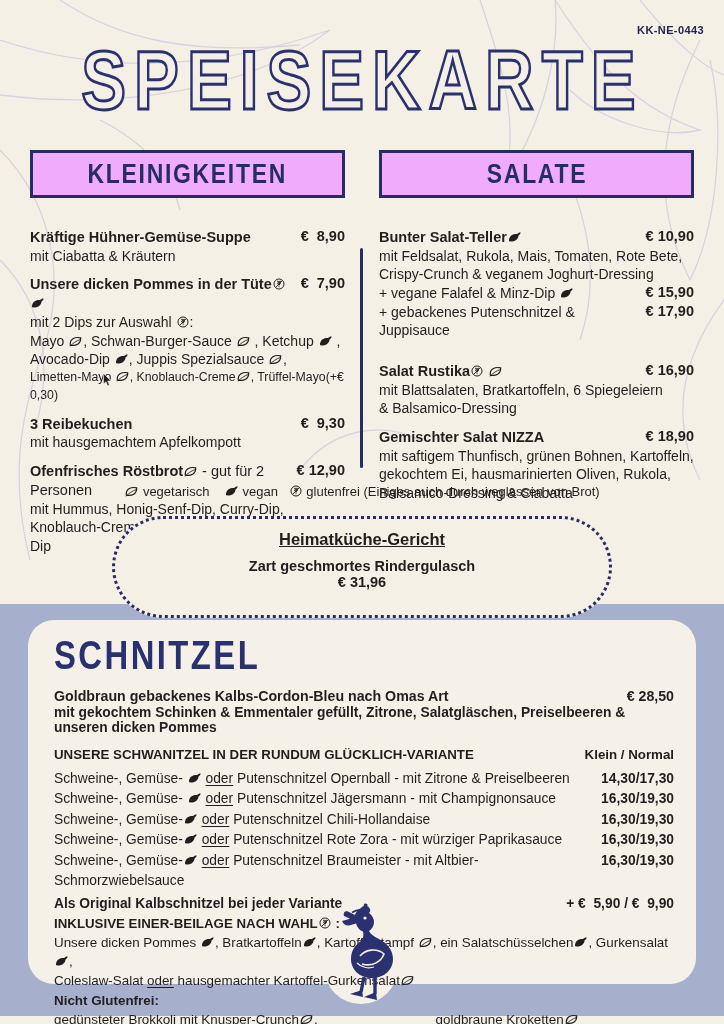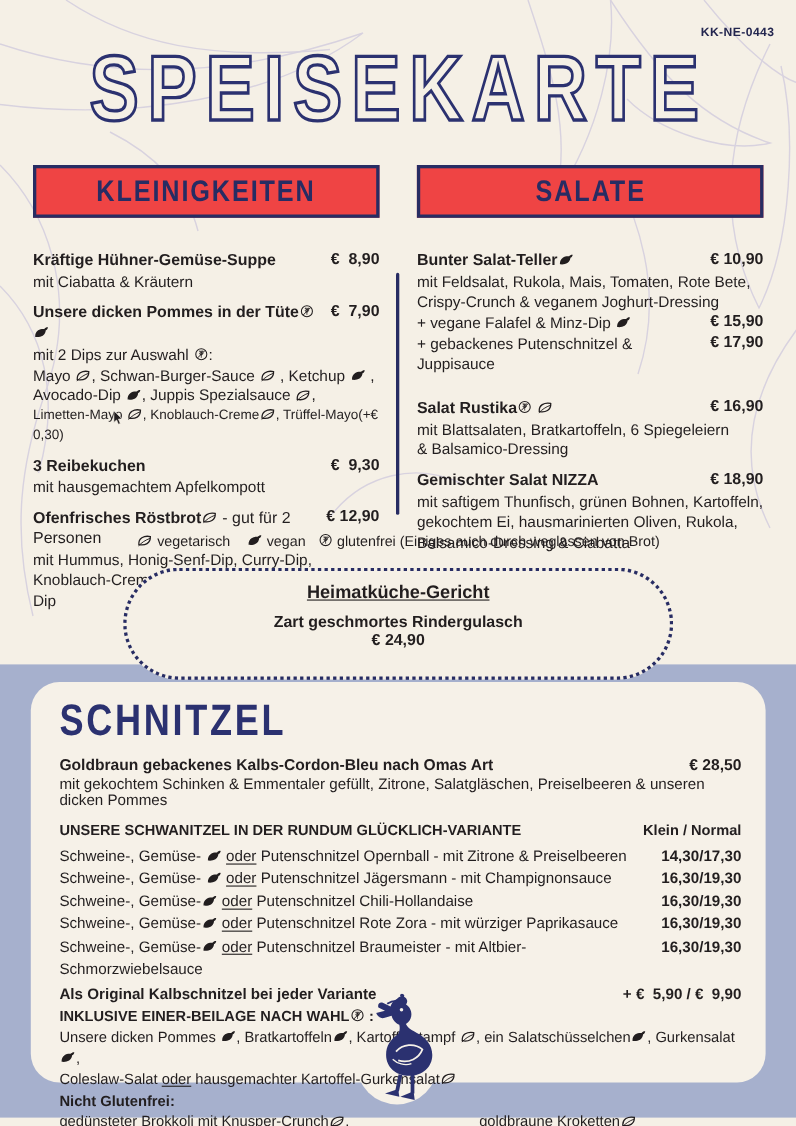--- a/index.html
+++ b/index.html
@@ -4,21 +4,21 @@
 <style>
   html,body{margin:0;padding:0;background:#9aa3bd;}
   .page{position:relative;width:724px;height:1024px;background:#f5f0e6;overflow:hidden;
         font-family:"Liberation Sans",sans-serif;color:#221e1f;}
   .bg-art{position:absolute;left:0;top:0;z-index:0;}
   .doc-code{position:absolute;top:24px;right:20px;font-size:11px;font-weight:700;color:#23264f;letter-spacing:.4px;z-index:2;}
   .title-wrap{position:absolute;top:38px;left:0;width:100%;text-align:center;z-index:2;}
   .title{display:inline-block;font-size:84px;font-weight:800;letter-spacing:10px;line-height:1;
          transform:scaleX(.8);color:#f5f0e6;-webkit-text-stroke:3px #2b3170;}
   .sec-row{position:absolute;top:150px;left:30px;width:664px;display:flex;justify-content:space-between;z-index:2;}
-  .sec-head{width:309px;height:42px;background:#ef4444;border:3px solid #272c63;display:flex;align-items:center;justify-content:center;}
+  .sec-head{width:309px;height:42px;background:#f0abfc;border:3px solid #272c63;display:flex;align-items:center;justify-content:center;}
   .sec-head span{font-weight:800;font-size:27px;color:#272c63;letter-spacing:2px;transform:scaleX(.85);white-space:nowrap;}
   .columns{position:absolute;top:228px;left:30px;width:664px;display:flex;gap:34px;z-index:2;}
   .col{width:315px;}
   .col.right{flex:1;}
   .divider{position:absolute;left:360px;top:248px;width:3px;height:220px;background:#272c63;border-radius:2px;z-index:2;}
   .mi{margin-bottom:10px;}
   .mi.gap-after{margin-bottom:22px;}
   .mi-row{display:flex;justify-content:space-between;align-items:flex-start;}
   .mi-name{font-weight:700;font-size:14.5px;line-height:1.3;}
   .mi-suffix{font-weight:400;}
@@ -33,21 +33,21 @@
   .special-n{font-size:14.5px;font-weight:700;}
   .special-d{font-size:14px;line-height:1.3;}
   .special-p{font-size:14.5px;font-weight:700;}
   .panel{position:absolute;top:620px;left:28px;width:668px;height:364px;background:#f6f1e8;border-radius:26px;z-index:2;
          box-sizing:border-box;padding:10px 22px 0 26px;}
   .schn-h{font-size:40px;font-weight:800;color:#2b3170;letter-spacing:3px;transform:scaleX(.82);transform-origin:left center;
           margin:4px 0 12px;line-height:1.05;}
   .p-row{display:flex;justify-content:space-between;align-items:baseline;}
   .p-name{font-weight:700;font-size:14.2px;}
   .p-price{font-weight:700;font-size:14.2px;white-space:pre;margin-left:8px;}
-  .p-desc{font-size:13.8px;margin:1px 0 12px;}
+  .p-desc{font-size:13.8px;margin:1px 0 12px;font-weight:bold;}
   .v-head{display:flex;justify-content:space-between;font-weight:700;font-size:13.3px;margin:6px 0 7px;}
   .v-rows{margin-bottom:4px;}
   .v-row{display:flex;font-size:13.8px;line-height:1.48;}
   .v-text{flex:1;}
   .v-price{width:96px;text-align:right;font-weight:700;white-space:pre;}
   .kalb{margin-top:5px;}
   .kalb .p-name,.kalb .p-price{font-size:13.8px;}
   .b-head{font-weight:700;font-size:13.3px;margin-top:3px;line-height:1.5;}
   .b-line{font-size:13.4px;line-height:1.4;}
   .ngf-h{font-weight:700;font-size:13.4px;line-height:1.45;}
@@ -226,21 +226,21 @@
           <circle cx="8" cy="8" r="6.7" fill="none" stroke="currentColor" stroke-width="1.3"></circle>
           <path d="M8 3.6 V12.4 M8 6.2 C6.8 6 6 5.2 5.8 4 C7 4.1 7.8 4.9 8 6.2 Z M8 6.2 C9.2 6 10 5.2 10.2 4 C9 4.1 8.2 4.9 8 6.2 Z M8 9 C6.8 8.8 6 8 5.8 6.8 C7 6.9 7.8 7.7 8 9 Z M8 9 C9.2 8.8 10 8 10.2 6.8 C9 6.9 8.2 7.7 8 9 Z" fill="none" stroke="currentColor" stroke-width="0.9"></path>
           <path d="M3.6 12.4 L12.4 3.6" stroke="currentColor" stroke-width="1.2"></path>
         </svg></span> glutenfrei (Einiges auch durch weglassen von Brot)</div>
 
   <div class="band"></div>
 
   <div class="special">
     <div class="special-h">Heimatküche-Gericht</div>
     <div class="special-n">Zart geschmortes Rindergulasch</div>
-    <div class="special-p">€ 24,90</div>
+    <div class="special-p">€ 31,96</div>
   </div>
 
   <div class="bump"></div>
 
   <div class="panel">
     <div class="schn-h">SCHNITZEL</div>
 
     <div class="p-row">
       <span class="p-name">Goldbraun gebackenes Kalbs-Cordon-Bleu nach Omas Art</span>
       <span class="p-price">€ 28,50</span>

